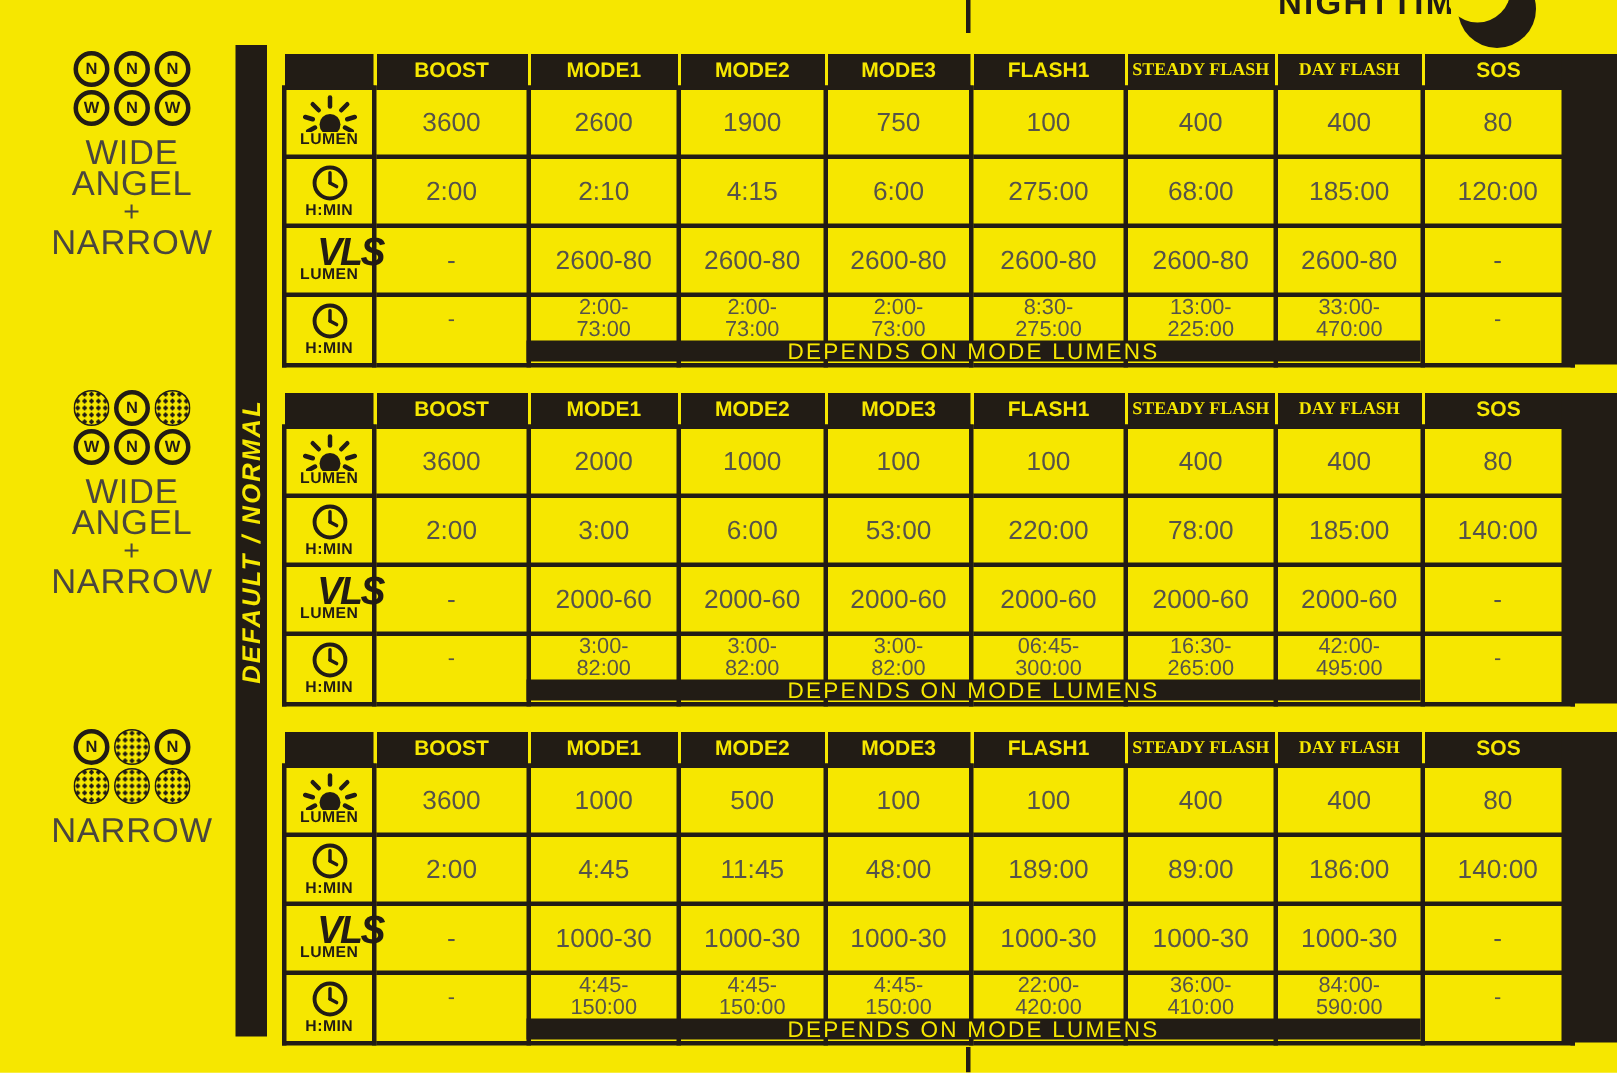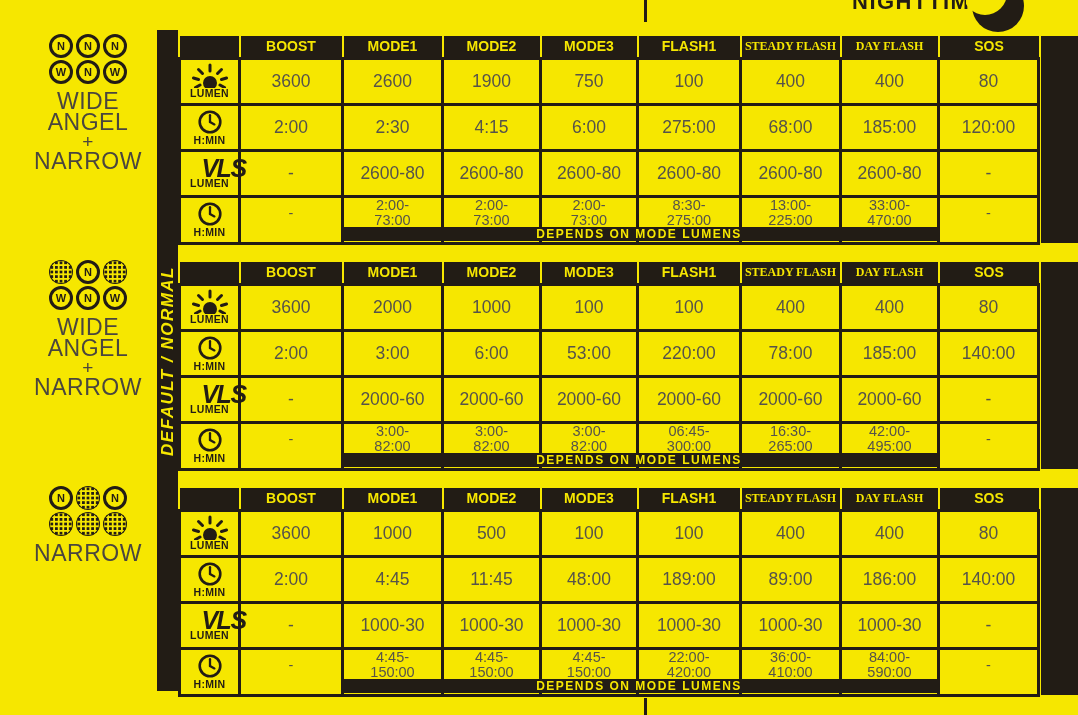--- a/index.html
+++ b/index.html
@@ -37,39 +37,39 @@
   .bicon{width:24px;height:24px;border-radius:50%;display:inline-flex;align-items:center;
     justify-content:center;flex:0 0 auto;}
   .bicon.letter{border:3px solid var(--ink);font-weight:800;font-size:11px;color:var(--ink);}
   .bicon.mesh{background-image:radial-gradient(var(--ink) 1.4px, rgba(0,0,0,0) 1.5px);
     background-size:4.6px 4.6px;background-position:center;box-shadow:inset 0 0 0 1px var(--ink);}
   .legend-text{margin-top:7px;}
   .legend-line{font-size:23px;line-height:21px;color:var(--label);letter-spacing:0.5px;}
   .legend-line.plus{font-size:19px;line-height:18px;}
 
   
-  .tblwrap{position:absolute;left:178px;top:0;width:859px;height:207px;}
+  .tblwrap{position:absolute;left:188px;top:0;width:859px;height:207px;}
   table{border-collapse:collapse;table-layout:fixed;width:859px;}
   th{background:var(--ink);color:var(--bg);font-weight:800;font-size:14px;height:22px;
     border-left:2px solid var(--bg);white-space:nowrap;overflow:hidden;}
   th.corner{border-left:none;}
   th.small{font-size:12px;font-family:Liberation Serif, serif;}
   td{border:3px solid var(--ink);background:var(--bg);text-align:center;vertical-align:middle;}
   td.val{color:var(--cell);font-size:17.5px;white-space:pre-line;}
   tr.r0 td,tr.r1 td,tr.r2 td{height:46px;}
   tr.r3 td{height:47px;}
   tr.r3 td.val{font-size:14.5px;line-height:15px;padding-bottom:13px;}
   td.rowhead{padding:1px 0;}
   .rh{display:flex;flex-direction:column;align-items:center;justify-content:center;line-height:1;}
   .rh-label{font-size:10.5px;font-weight:800;color:var(--ink);letter-spacing:0.3px;margin-top:0;}
   .vls{font-weight:800;font-style:italic;font-size:25px;letter-spacing:-1.5px;color:var(--ink);
     line-height:20px;transform:scaleY(1.05);margin-left:28px;}
   .depends{position:absolute;left:163px;bottom:2px;width:596px;height:14px;background:var(--ink);
-    color:var(--bg);font-size:12px;letter-spacing:1.5px;display:flex;align-items:center;
-    justify-content:center;white-space:nowrap;font-weight:bold;}
+    color:var(--bg);font-size:15px;letter-spacing:1.5px;display:flex;align-items:center;
+    justify-content:center;white-space:nowrap;}
   .cutband{position:absolute;left:1041px;top:0;width:37px;height:207px;background:var(--ink);}
 </style>
 </head>
 <body>
 
 <div class="canvas">
 
   <div class="cropline top"></div>
   <div class="cropline bot"></div>
 
@@ -164,21 +164,21 @@
                     <circle cx="13" cy="13" r="10.3" fill="none" stroke="var(--ink)" stroke-width="2.6"></circle>
                     <g stroke="var(--ink)" stroke-width="2.3" stroke-linecap="round">
                       <line x1="13" y1="13" x2="13" y2="6.2"></line>
                       <line x1="13" y1="13" x2="17.4" y2="15.4"></line>
                     </g>
                   </svg>
                   <span class="rh-label">H:MIN</span>
                 </div>
               </td>
               <td class="val">2:00</td>
-              <td class="val">2:30</td>
+              <td class="val">2:10</td>
               <td class="val">4:15</td>
               <td class="val">6:00</td>
               <td class="val">275:00</td>
               <td class="val">68:00</td>
               <td class="val">185:00</td>
               <td class="val">120:00</td>
             </tr>
             <tr class="r2">
               <td class="rowhead">
                 <div class="rh">

